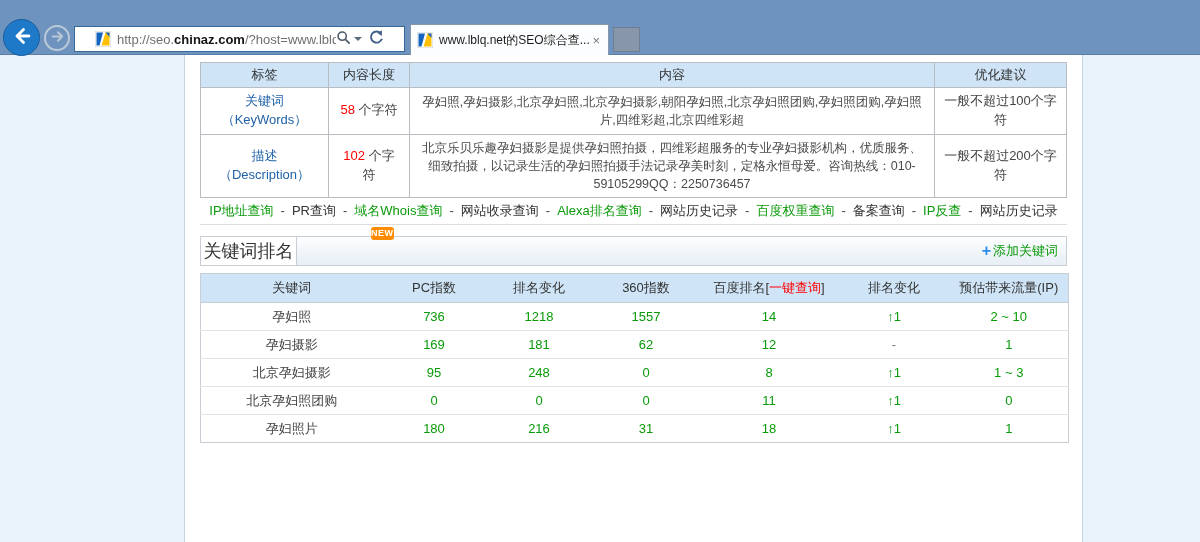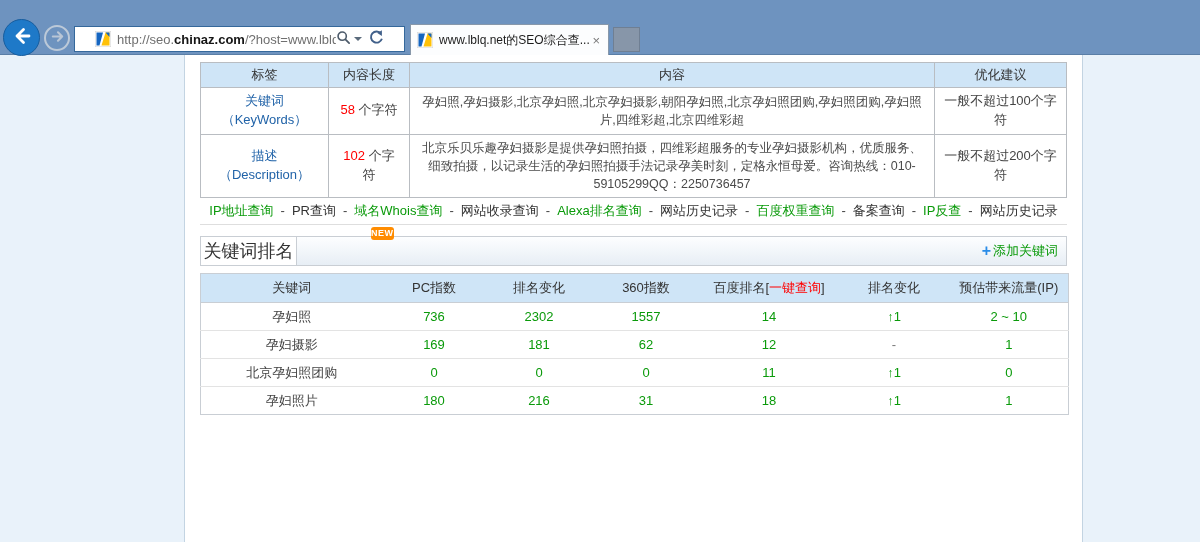--- a/index.html
+++ b/index.html
@@ -213,36 +213,45 @@
         <th>360指数</th>
         <th><span>百度排名[</span><span class="hl-red">一键查询</span><span>]</span></th>
         <th class="hd-green">排名变化</th>
         <th>预估带来流量(IP)</th>
       </tr>
     </thead>
     <tbody>
       <tr>
         <td class="kw">孕妇照</td>
         <td>736</td>
-        <td>2302</td>
+        <td>1218</td>
         <td>1557</td>
         <td>14</td>
         <td style="color:#0a9a0a">↑1</td>
         <td>2 ~ 10</td>
       </tr>
       <tr>
         <td class="kw">孕妇摄影</td>
         <td>169</td>
         <td>181</td>
         <td>62</td>
         <td>12</td>
         <td style="color:#777777">-</td>
         <td>1</td>
       </tr>
       <tr>
+        <td class="kw">北京孕妇摄影</td>
+        <td>95</td>
+        <td>248</td>
+        <td>0</td>
+        <td>8</td>
+        <td style="color:#0a9a0a">↑1</td>
+        <td>1 ~ 3</td>
+      </tr>
+      <tr>
         <td class="kw">北京孕妇照团购</td>
         <td>0</td>
         <td>0</td>
         <td>0</td>
         <td>11</td>
         <td style="color:#0a9a0a">↑1</td>
         <td>0</td>
       </tr>
       <tr>
         <td class="kw">孕妇照片</td>

